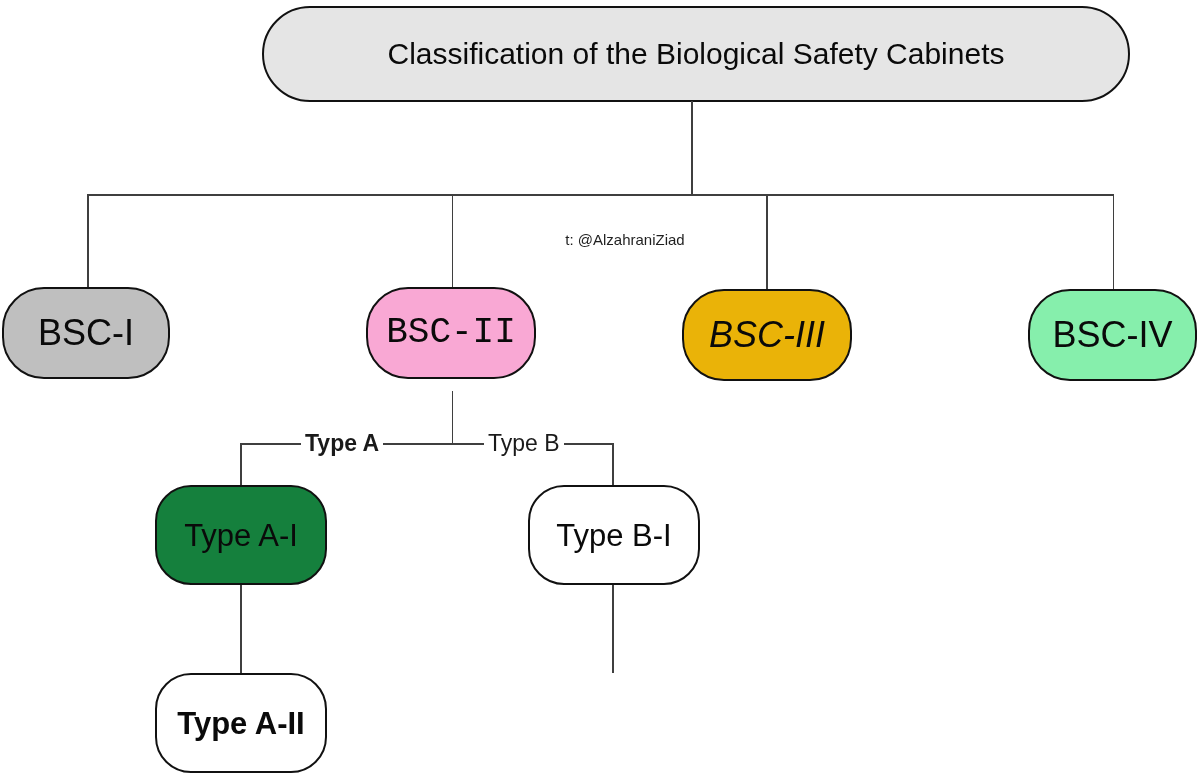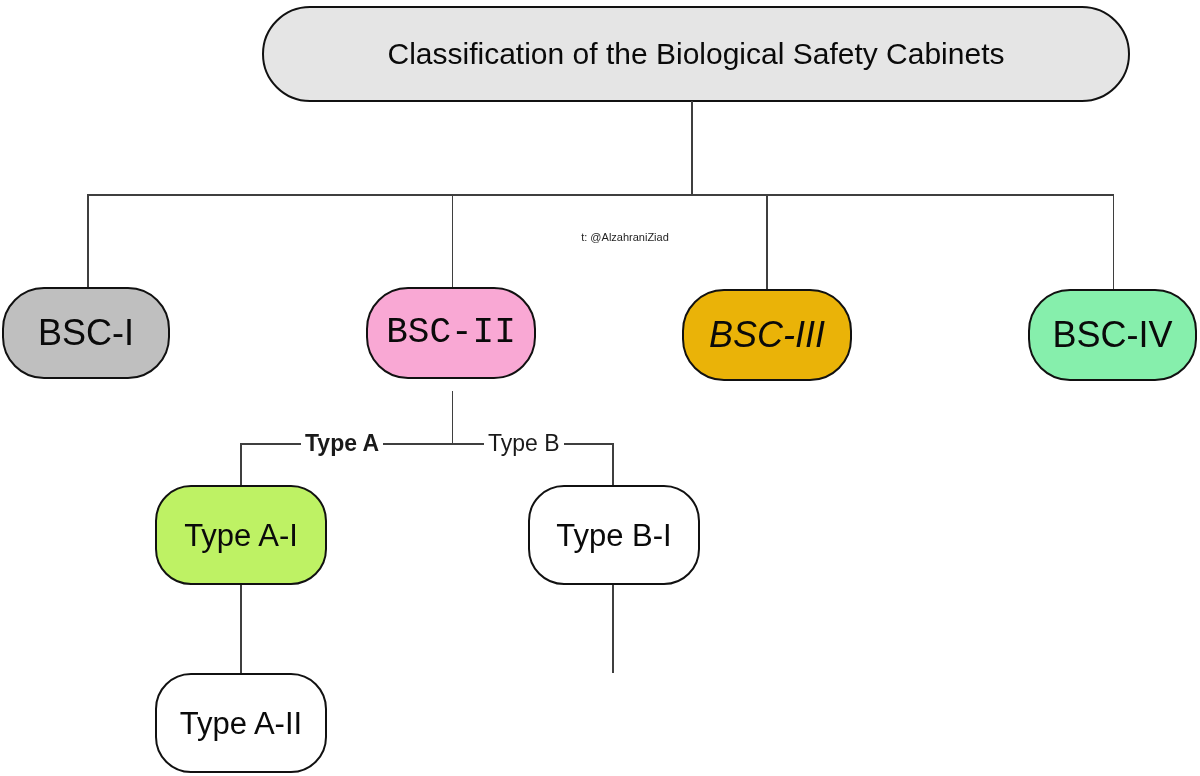--- a/index.html
+++ b/index.html
@@ -44,21 +44,21 @@
     border-radius: 36px;
     border-width: 2px;
     font-size: 31px;
   }
   #node-bsc1 { left: 2px;    top: 287px; width: 168px; }
   #node-bsc2 { left: 366px;  top: 287px; width: 170px; }
   #node-bsc3 { left: 682px;  top: 289px; width: 170px; }
   #node-bsc4 { left: 1028px; top: 289px; width: 169px; }
   #node-typeA1 { left: 155px; top: 485px; }
   #node-typeB1 { left: 528px; top: 485px; }
-  #node-typeA2 { left: 155px; top: 673px; }
+  #node-typeA2 { left: 155px; top: 673px; font-weight: bold; }
   #node-typeB2 { left: 528px; top: 673px; }
   .line {
     position: absolute;
     background: #3f3f3f;
   }
   .vline { width: 1.5px; }
   .hline { height: 1.5px; }
   #line-title-stem { left: 691px; top: 101px; height: 94px; }
   #line-top-hbar   { left: 87px;  top: 194px; width: 1027px; }
   #line-drop-bsc1  { left: 87px;   top: 194px; height: 93px; }
@@ -80,21 +80,21 @@
     padding: 0 4px;
     color: #1a1a1a;
   }
   #branch-label-a { left: 301px; font-weight: bold; }
   #branch-label-b { left: 484px; }
   .watermark {
     position: absolute;
     left: 530px; top: 231px;
     width: 190px;
     text-align: center;
-    font-size: 11px;
+    font-size: 15px;
     color: #1f1f1f;
   }
 </style>
 </head>
 <body>
 
 <div id="canvas">
 
   <div class="node title-node">
     <span>Classification of the Biological Safety Cabinets</span>
@@ -123,21 +123,21 @@
   </div>
 
   <div class="line vline" id="line-bsc2-stem"></div>
   <div class="line hline" id="line-branch-hbar"></div>
   <div class="line vline" id="line-drop-typeA"></div>
   <div class="line vline" id="line-drop-typeB"></div>
 
   <div class="branch-label" id="branch-label-a">Type A</div>
   <div class="branch-label" id="branch-label-b">Type B</div>
 
-  <div class="node lvl2" id="node-typeA1" style="background-color: #bef264;">
+  <div class="node lvl2" id="node-typeA1" style="background-color: #15803d;">
     <span>Type A-I</span>
   </div>
   <div class="node lvl2" id="node-typeB1" style="background-color: rgb(255, 255, 255);">
     <span>Type B-I</span>
   </div>
 
   <div class="line vline" id="line-stem-a2"></div>
   <div class="line vline" id="line-stem-b2"></div>
 
   <div class="node lvl2" id="node-typeA2" style="background-color: rgb(255, 255, 255);">

